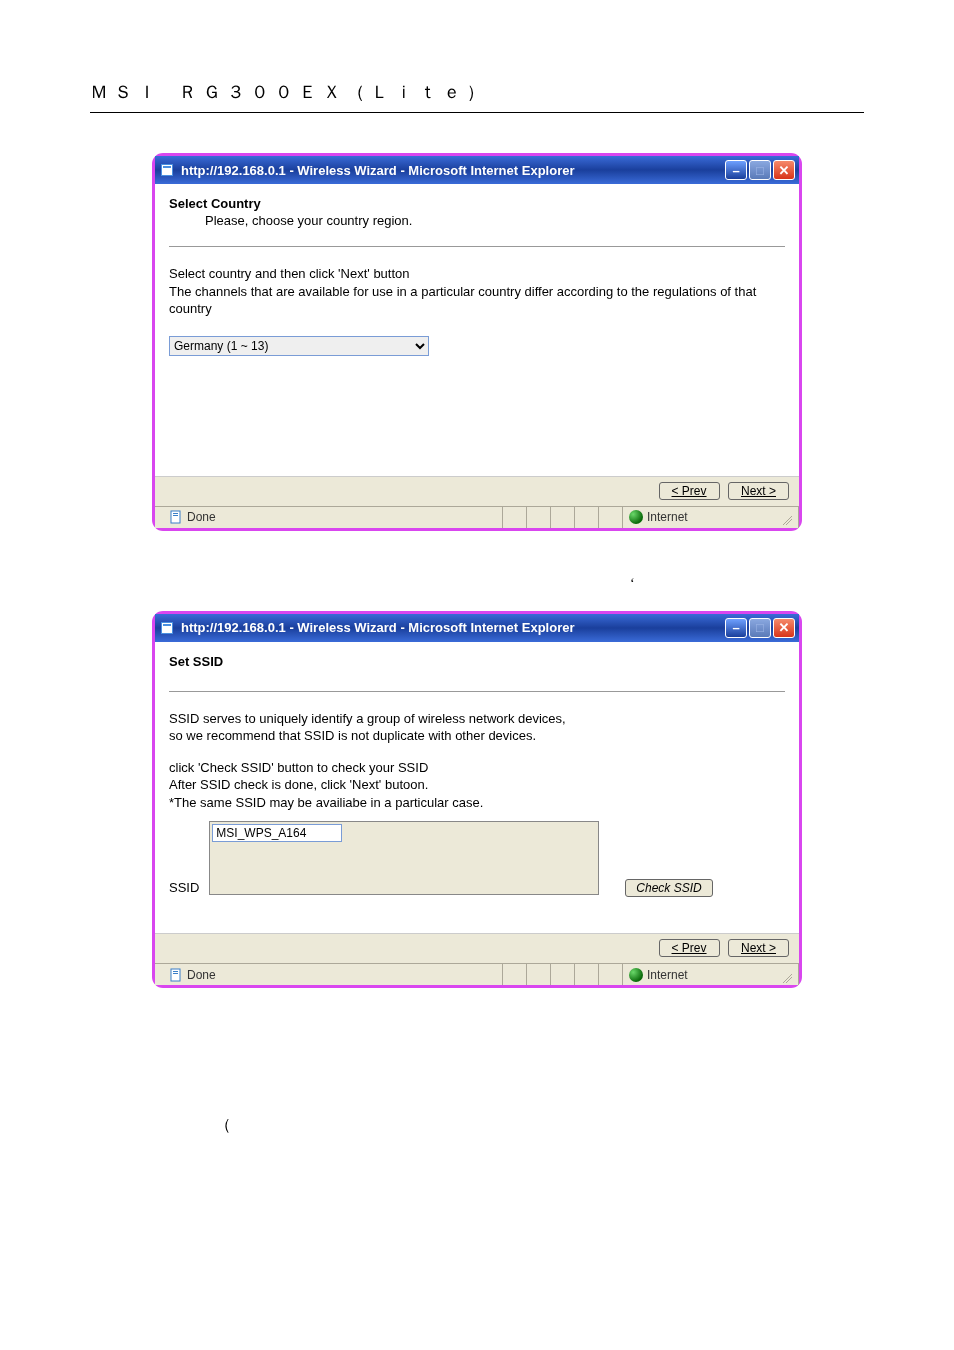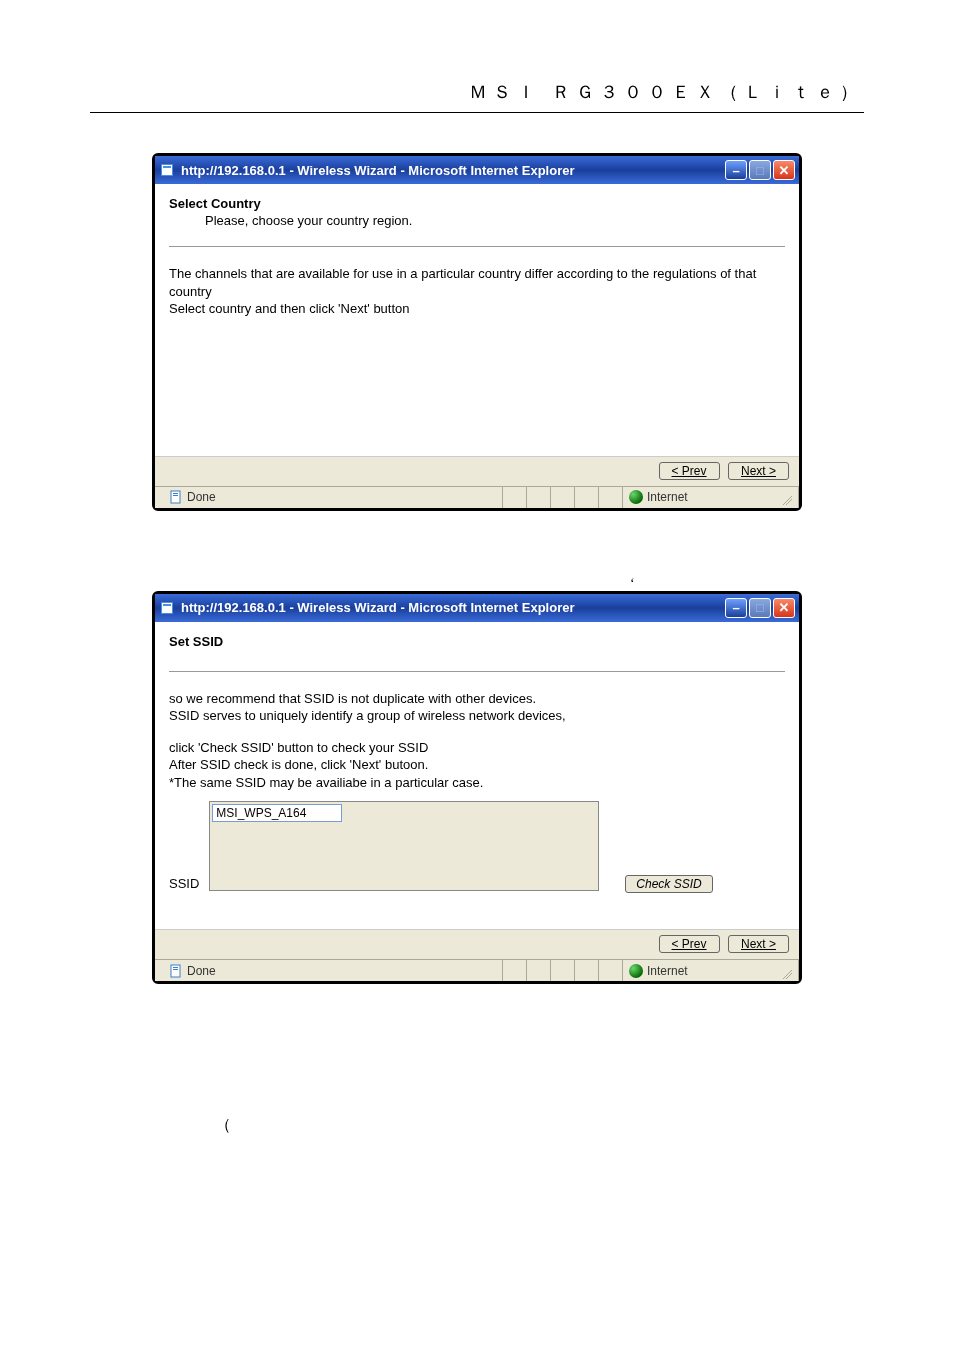--- a/index.html
+++ b/index.html
@@ -4,33 +4,33 @@
   <style>
     * { box-sizing: border-box; margin: 0; padding: 0; }
     body {
       font-family: Tahoma, Arial, sans-serif;
       background: #fff;
       width: 954px;
       height: 1350px;
       position: relative;
     }
     .page-header {
-      text-align: right;
+      text-align: left;
       padding: 80px 0 8px;
       font-size: 18px;
       letter-spacing: 6px;
-      font-family: Liberation Sans, sans-serif;
+      font-family: Liberation Mono, monospace;
       border-bottom: 1.5px solid #000;
       margin: 0 90px;
     }
     .window {
       margin: 40px auto 0;
       width: 650px;
-      border: 3px solid #000000;
-      border-radius: 6px;
+      border: 3px solid #d946ef;
+      border-radius: 11px;
       background: #fde047;
       position: relative;
     }
     .titlebar {
       background: linear-gradient(to bottom, #3a6bd8 0%, #1a3f9c 50%, #3a6bd8 100%);
       height: 28px;
       display: flex;
       align-items: center;
       padding: 0 4px;
       color: #fff;
@@ -141,21 +141,21 @@
       display: flex;
       align-items: flex-end;
       gap: 10px;
       margin-top: 10px;
     }
     .ssid-label { padding-top: 3px; font-size: 13px;}
     .ssid-box {
       border: 1px solid #888;
       background: #ece9d8;
       width: 390px;
-      height: 90px;
+      height: 74px;
     }
     .ssid-input {
       width: 130px;
       font-size: 12px;
       border: 1px solid #7a9cd6;
       padding: 1px 3px;
       margin: 2px 0 0 2px;
       background:#fff;
     }
     .check-btn {
@@ -206,23 +206,26 @@
       <div class="tbtn max">□</div>
       <div class="tbtn close">✕</div>
     </div>
   </div>
   <div class="content">
     <div class="content-inner">
       <div class="section-title">Select Country</div>
       <div class="section-sub">Please, choose your country region.</div>
     </div>
     <div class="gap"></div>
+    <div class="body-text">Select country and then click 'Next' button</div>
     <div class="body-text">The channels that are available for use in a particular country differ according to the regulations of that country</div>
-    <div class="body-text">Select country and then click 'Next' button</div>
     <div class="gap"></div>
+    <select class="country">
+      <option>Germany (1 ~ 13)</option>
+    </select>
     <div class="fill1"></div>
   </div>
   <div class="button-row">
     <button class="btn">&lt; Prev</button>
     <button class="btn">Next &gt;</button>
   </div>
   <div class="statusbar">
     <div class="seg done">
       <span class="ie-page-icon">
         <svg viewBox="0 0 14 14" width="14" height="14">
@@ -262,22 +265,22 @@
       <div class="tbtn min">–</div>
       <div class="tbtn max">□</div>
       <div class="tbtn close">✕</div>
     </div>
   </div>
   <div class="content">
     <div class="content-inner" style="padding-bottom:20px;">
       <div class="section-title">Set SSID</div>
     </div>
     <div class="gap"></div>
+    <div class="body-text">SSID serves to uniquely identify a group of wireless network devices,</div>
     <div class="body-text">so we recommend that SSID is not duplicate with other devices.</div>
-    <div class="body-text">SSID serves to uniquely identify a group of wireless network devices,</div>
     <div style="height:14px;"></div>
     <div class="body-text">click 'Check SSID' button to check your SSID</div>
     <div class="body-text">After SSID check is done, click 'Next' butoon.</div>
     <div class="body-text">*The same SSID may be availiabe in a particular case.</div>
     <div class="ssid-row">
       <div class="ssid-label">SSID</div>
       <div class="ssid-box">
         <input class="ssid-input" value="MSI_WPS_A164" style="">
       </div>
       <button class="check-btn">Check SSID</button>

